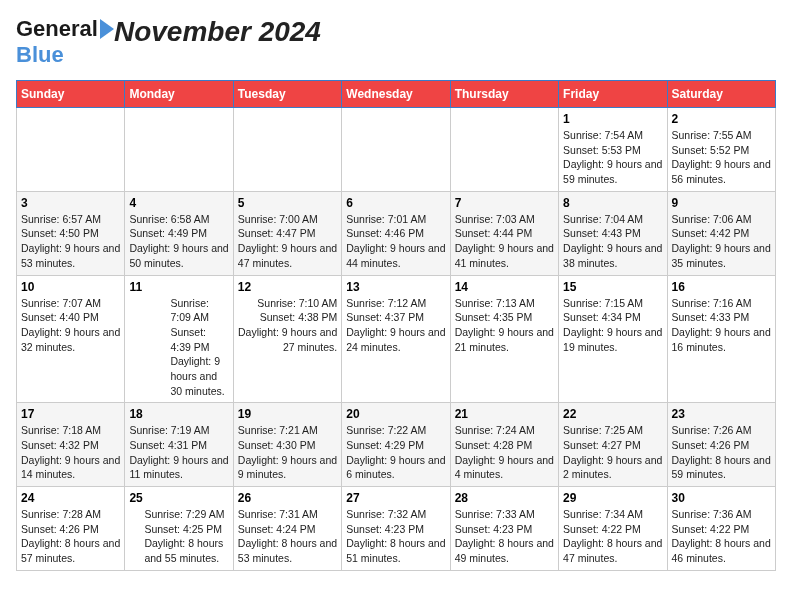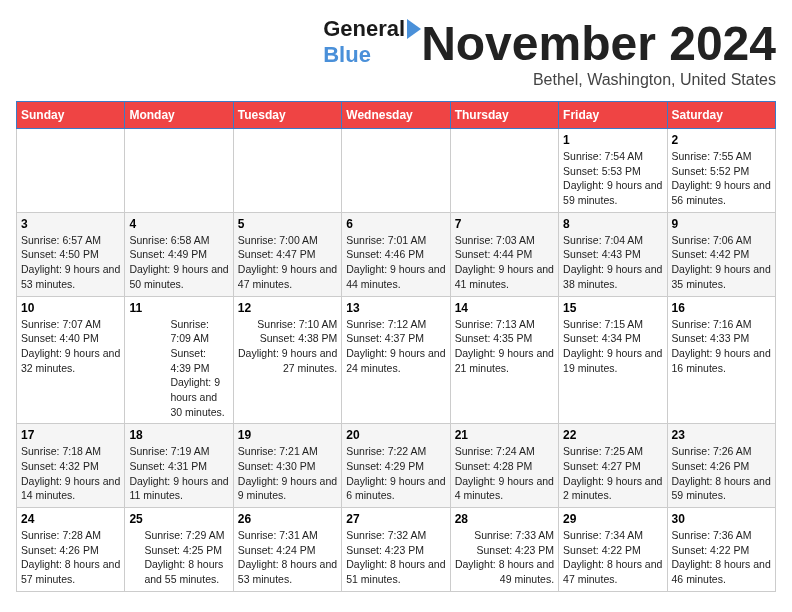--- a/index.html
+++ b/index.html
@@ -5,21 +5,21 @@
     * { box-sizing: border-box; margin: 0; padding: 0; }
     body {
       font-family: Arial, sans-serif;
       background: #fff;
       width: 792px;
       min-height: 612px;
       padding: 16px;
     }
     .header-area {
       display: flex;
-      justify-content: flex-end;
+      justify-content: flex-start;
       align-items: flex-start;
       margin-bottom: 12px;
     }
     .logo {
       display: flex;
       flex-direction: column;
       align-items: flex-start;
     }
     .logo-arrow {
       display: inline-block;
@@ -28,23 +28,24 @@
       border-top: 10px solid transparent;
       border-bottom: 10px solid transparent;
       border-left: 14px solid #4a90d9;
       margin-left: 2px;
       vertical-align: middle;
     }
     .logo-line1 { display: flex; align-items: center; }
     .logo-line2 { color: #4a90d9; font-size: 22px; font-weight: bold; }
     .title-area { text-align: right; }
     .month-title {
-      font-size: 48px;
+      font-size: 28px;
       font-weight: bold;
       color: #222;
+      font-style: italic;
     }
     .location-title {
       font-size: 16px;
       color: #444;
     }
     .calendar {
       width: 100%;
       border-collapse: collapse;
       font-size: 11px;
     }
@@ -91,21 +92,20 @@
 <div class="header-area">
   <div class="logo">
     <div class="logo-line1">
       <span style="font-size:22px;font-weight:bold;color:#1a1a1a;">General</span>
       <span class="logo-arrow"></span>
     </div>
     <div class="logo-line2">Blue</div>
   </div>
   <div class="title-area">
     <div class="month-title">November 2024</div>
-    <div class="location-title">Bethel, Washington, United States</div>
   </div>
 </div>
 
 <table class="calendar">
   <thead>
     <tr>
     <th>Sunday</th>
         <th>Monday</th>
         <th>Tuesday</th>
         <th>Wednesday</th>
@@ -286,21 +286,21 @@
 Daylight: 8 hours and 53 minutes.</div>
         </td>
         <td>
           <span class="day-num">27</span>
           <div class="day-info" style="white-space: pre-line;">Sunrise: 7:32 AM
 Sunset: 4:23 PM
 Daylight: 8 hours and 51 minutes.</div>
         </td>
         <td>
           <span class="day-num">28</span>
-          <div class="day-info" style="white-space: pre-line; text-align: right;">Sunrise: 7:33 AM
+          <div class="day-info" style="white-space: pre-line;">Sunrise: 7:33 AM
 Sunset: 4:23 PM
 Daylight: 8 hours and 49 minutes.</div>
         </td>
         <td>
           <span class="day-num">29</span>
           <div class="day-info" style="white-space: pre-line;">Sunrise: 7:34 AM
 Sunset: 4:22 PM
 Daylight: 8 hours and 47 minutes.</div>
         </td>
         <td>

